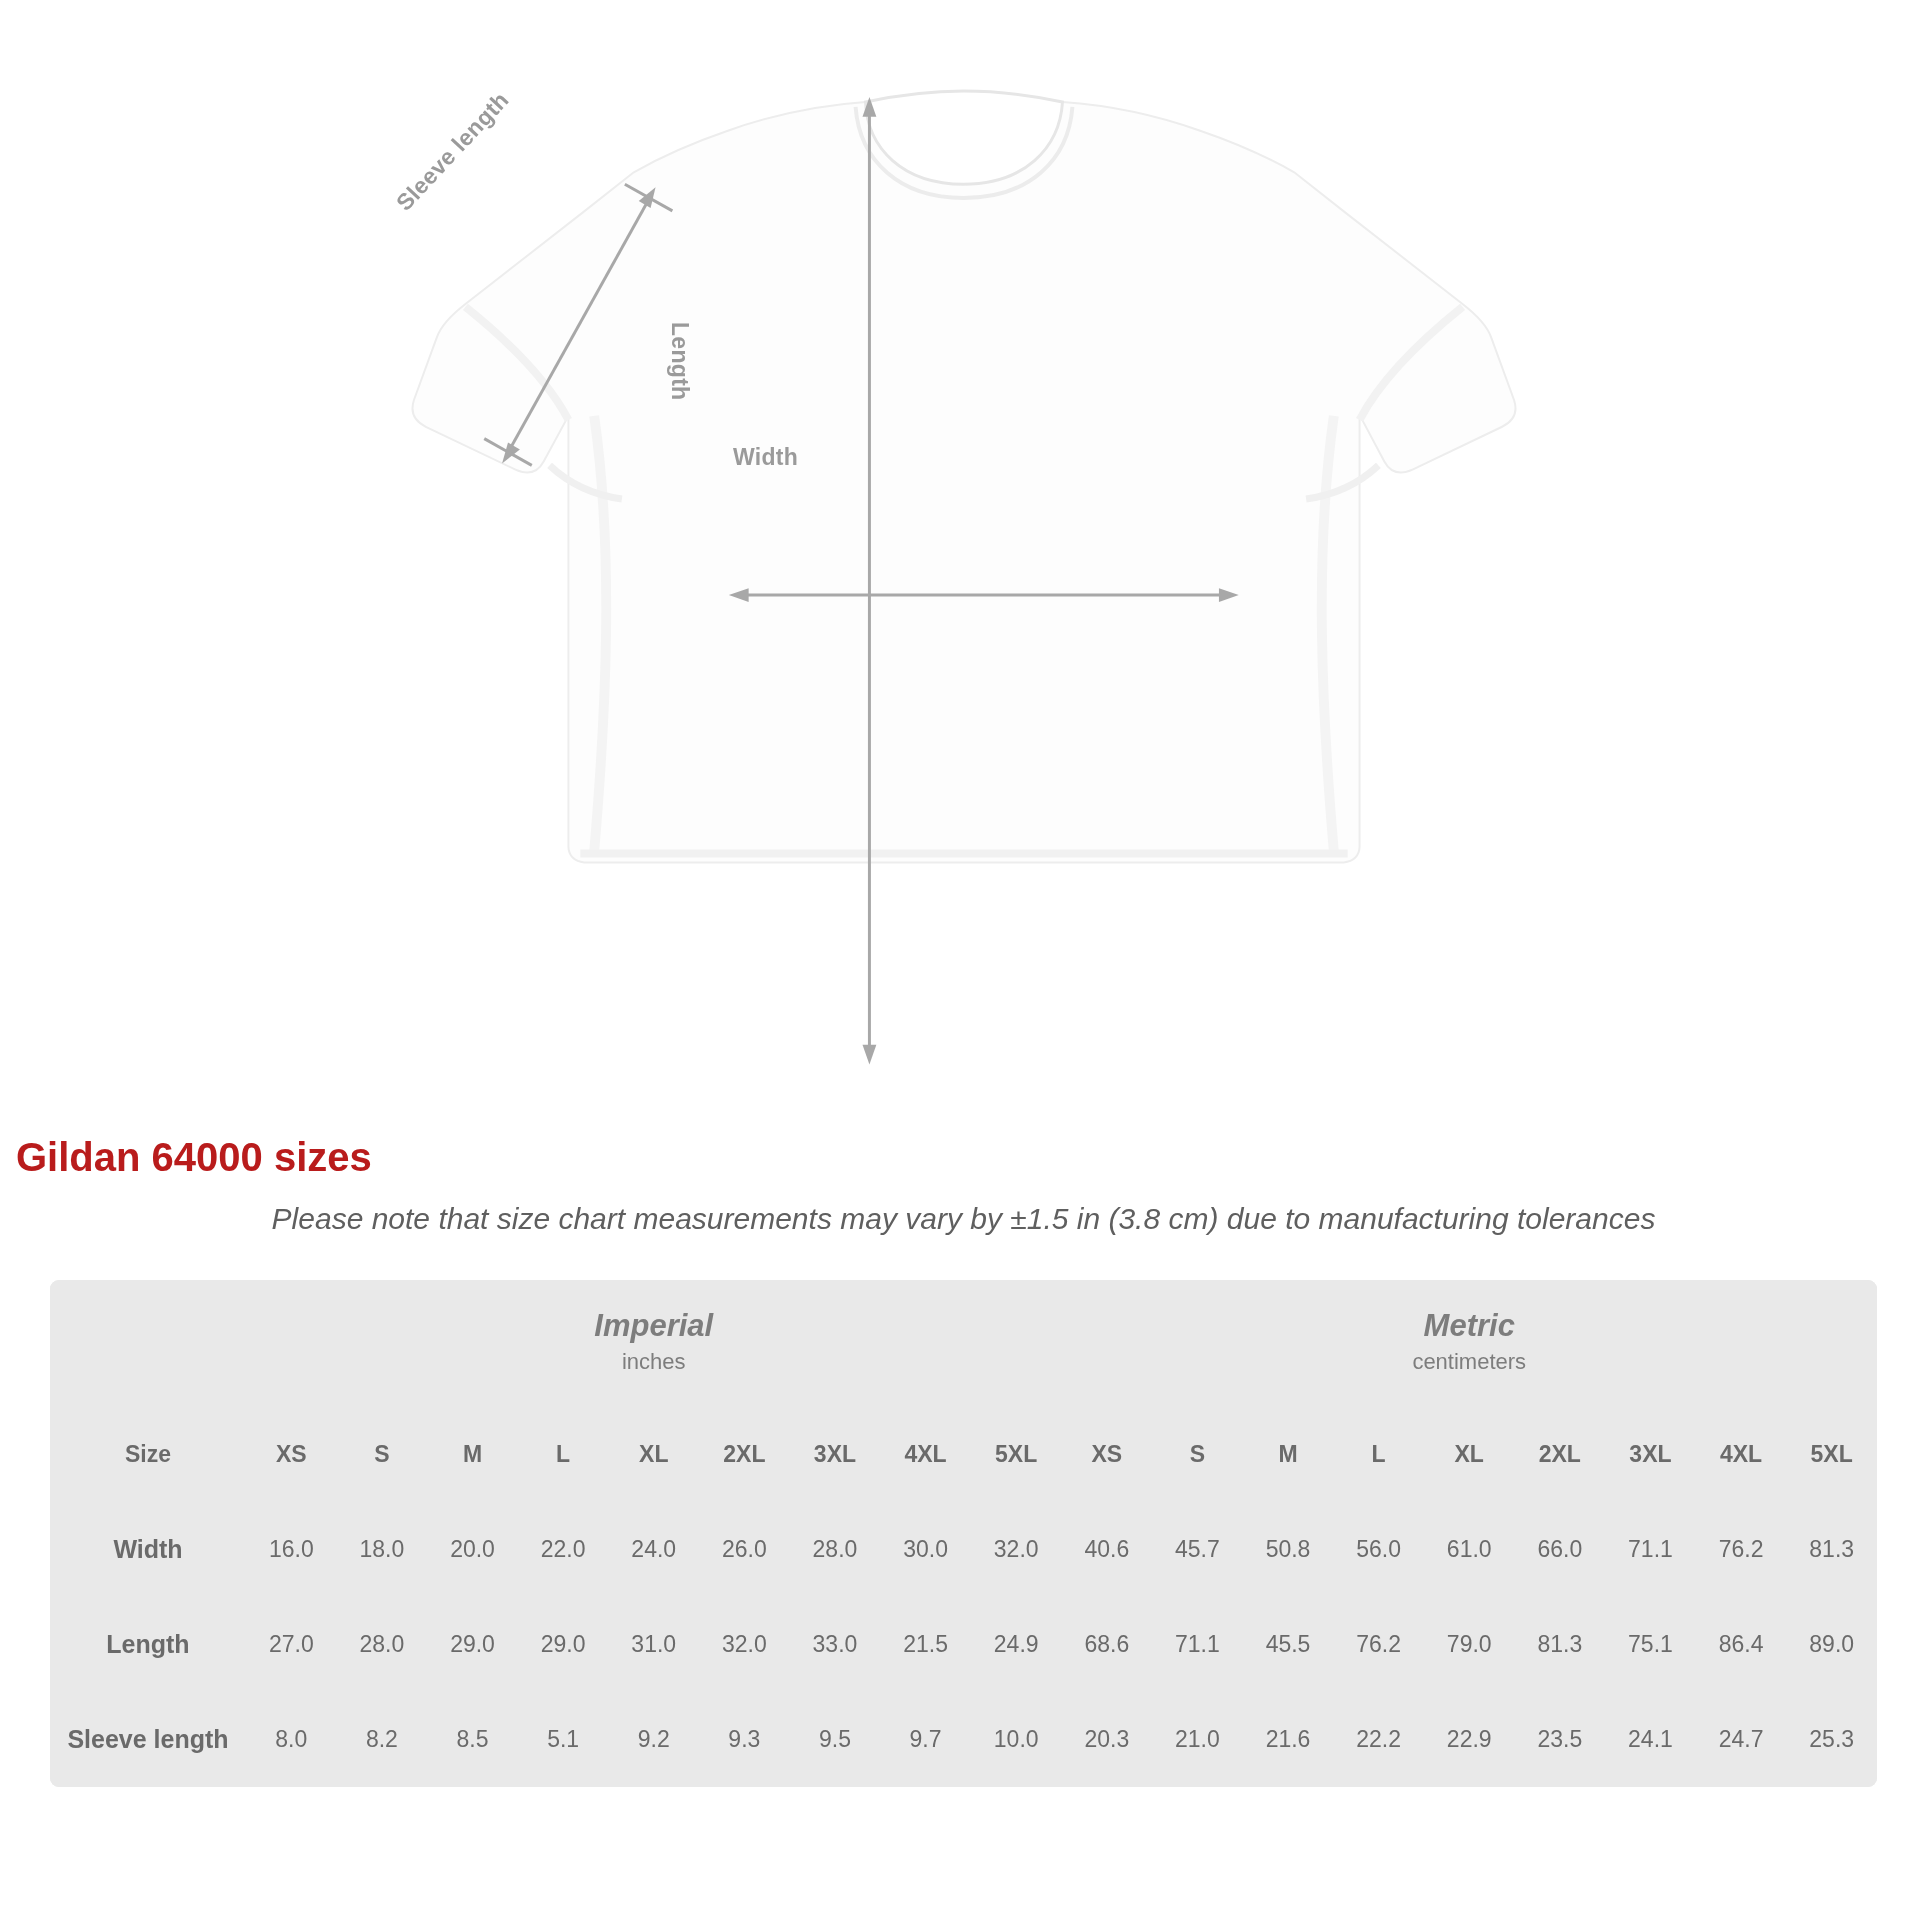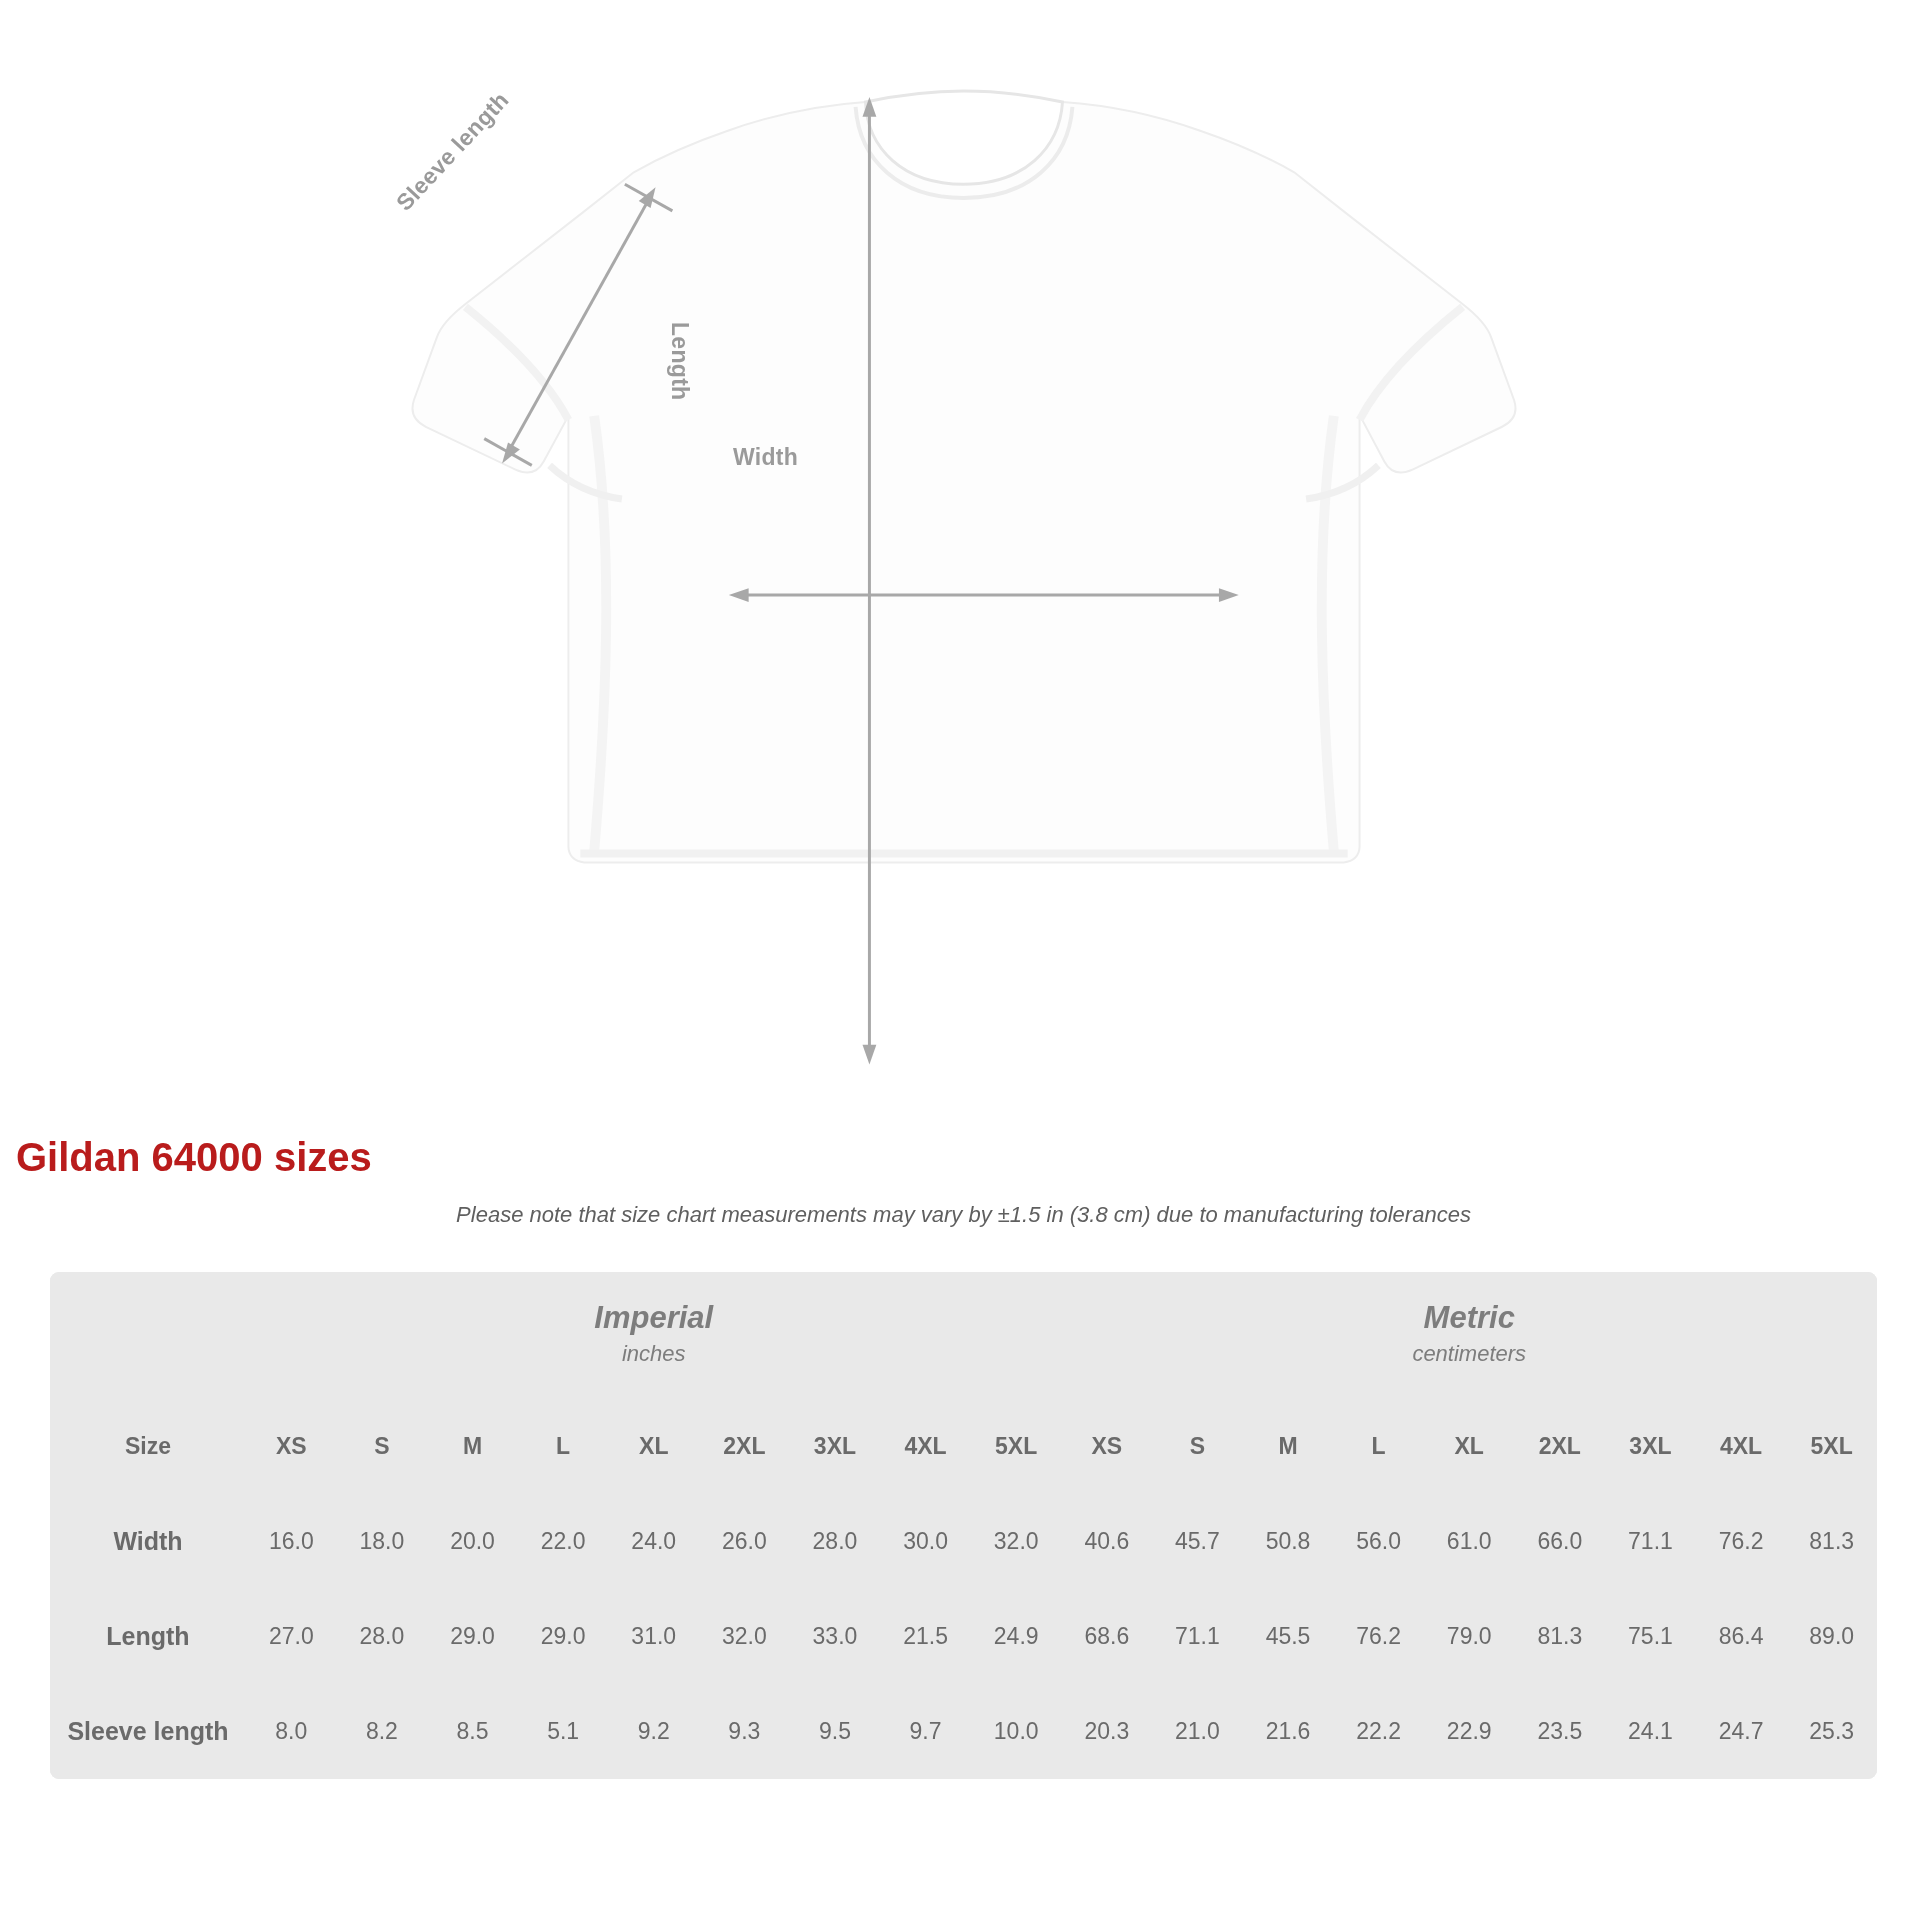--- a/index.html
+++ b/index.html
@@ -58,21 +58,21 @@
   
   .chart-title {
     font-size: 40px;
     font-weight: bold;
     color: #b91c1c;
     margin: 16px;
     padding-top: 10px;
   }
   .chart-note {
     text-align: center;
-    font-size: 22px;
+    font-size: 30px;
     font-style: italic;
     color: #5f5f5f;
     margin: 22px 0 0 0;
   }
 
   
   .table-wrap {
     margin: 44px 50px 0 50px;
     border-radius: 9px;
     overflow: hidden;
@@ -99,21 +99,20 @@
   }
   .unit-title {
     font-size: 31px;
     font-weight: bold;
     font-style: italic;
     color: #7d7d7d;
     line-height: 1.15;
   }
   .unit-sub {
     font-size: 22px;
-    font-style: italic;
     color: #7d7d7d;
     font-weight: normal;
     line-height: 1.6;
   }
   .head-row td {
     height: 95px;
     font-weight: bold;
     font-size: 25px;
     color: #6a6a6a;
     border-top: 3px solid #ffffff;

